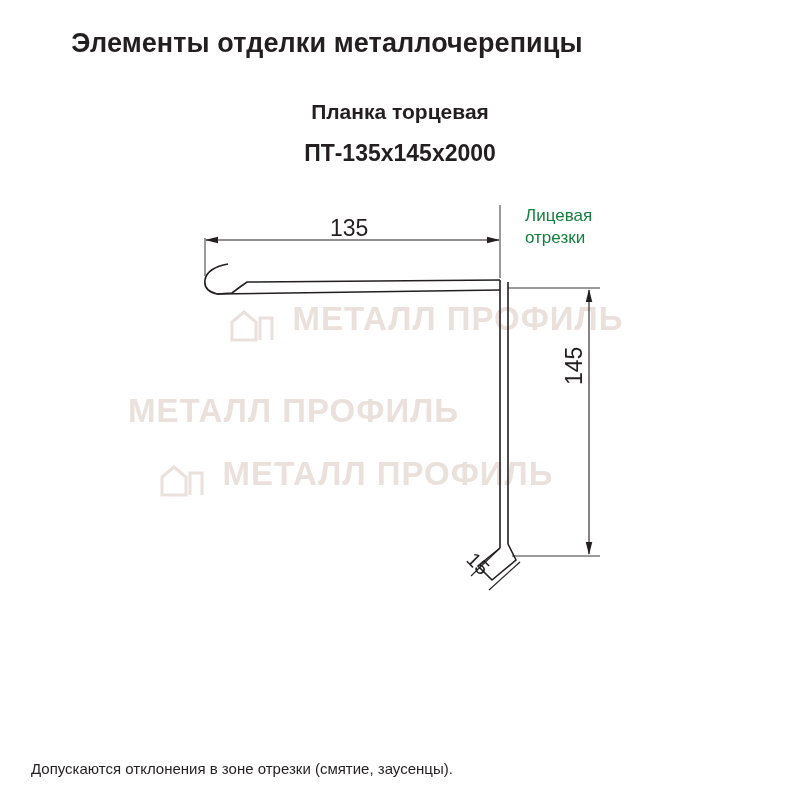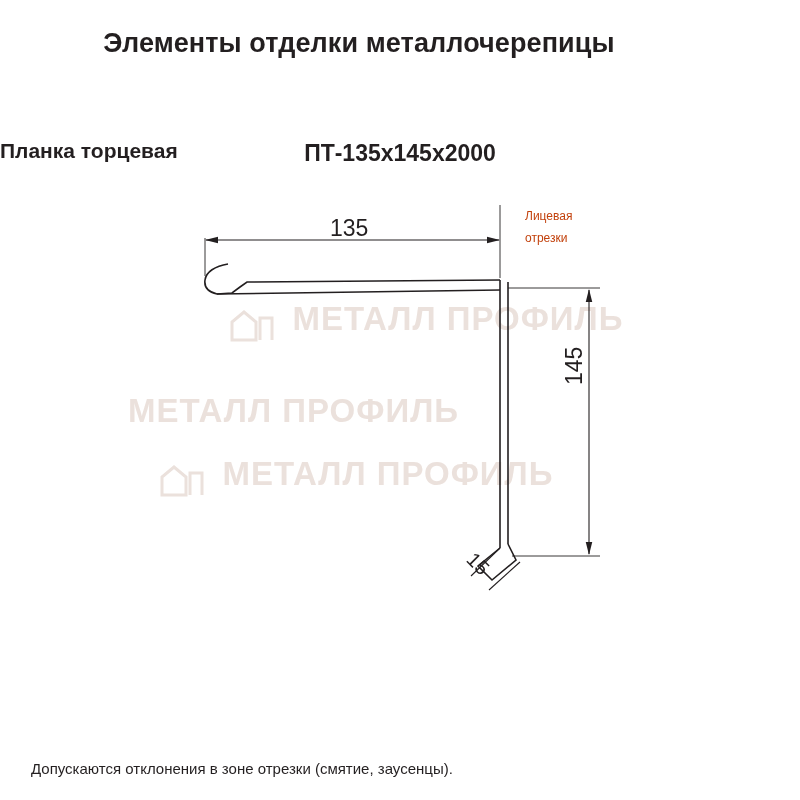--- a/index.html
+++ b/index.html
@@ -18,31 +18,29 @@
   }
   .title {
     position: absolute;
     top: 28px;
     left: 0;
     width: 654px;
     text-align: center;
     font-size: 27px;
     font-weight: bold;
     letter-spacing: 0.1px;
-    padding-left: 32px;
   }
   .subtitle {
     position: absolute;
     top: 100px;
     left: 0;
     width: 800px;
-    text-align: left;
+    text-align: center;
     font-size: 21px;
     font-weight: bold;
-    margin-top: 39px;
   }
   .code {
     position: absolute;
     top: 140px;
     left: 0;
     width: 800px;
     text-align: center;
     font-size: 23px;
     font-weight: bold;
   }
@@ -88,23 +86,23 @@
     left: 478px;
     top: 548px;
     font-size: 20px;
     transform: rotate(45deg);
     transform-origin: left top;
   }
   .face-label {
     position: absolute;
     left: 525px;
     top: 205px;
-    font-size: 12px;
+    font-size: 17px;
     line-height: 22px;
-    color: #c2410c;
+    color: #15803d;
     white-space: nowrap;
   }
   .footnote {
     position: absolute;
     left: 20px;
     font-size: 15px;
     color: #231f20;
   }
   .fn1 { top: 738px; }
   .fn2 { top: 760px; margin-left: 11px; }

